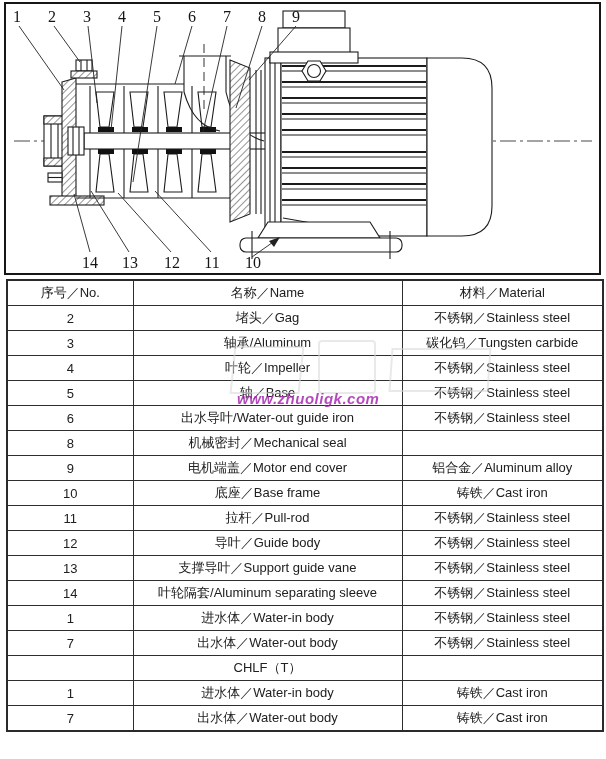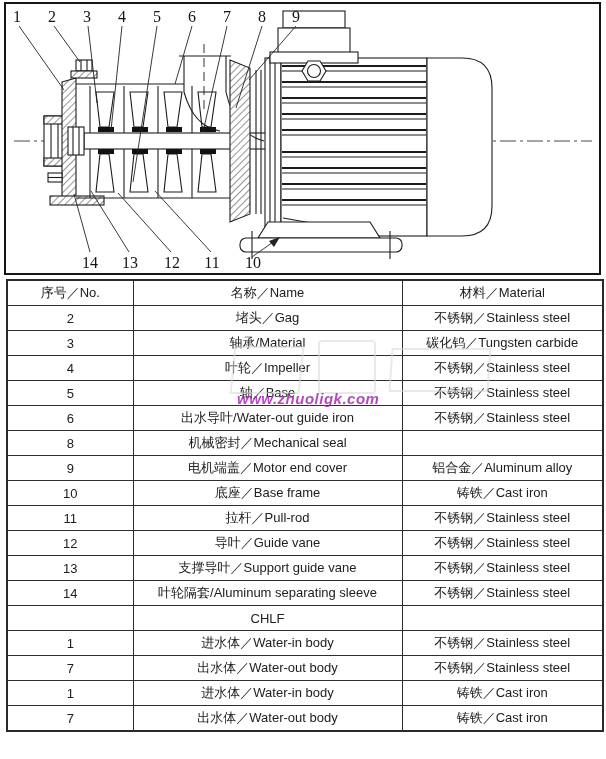--- a/index.html
+++ b/index.html
@@ -225,21 +225,21 @@
     </tr>
   </thead>
   <tbody>
       <tr>
         <td>2</td>
         <td>堵头／Gag</td>
         <td>不锈钢／Stainless steel</td>
       </tr>
       <tr>
         <td>3</td>
-        <td>轴承/Material</td>
+        <td>轴承/Aluminum</td>
         <td>碳化钨／Tungsten carbide</td>
       </tr>
       <tr>
         <td>4</td>
         <td>叶轮／Impeller</td>
         <td>不锈钢／Stainless steel</td>
       </tr>
       <tr>
         <td>5</td>
         <td>轴／Base</td>
@@ -265,47 +265,47 @@
         <td>底座／Base frame</td>
         <td>铸铁／Cast iron</td>
       </tr>
       <tr>
         <td>11</td>
         <td>拉杆／Pull-rod</td>
         <td>不锈钢／Stainless steel</td>
       </tr>
       <tr>
         <td>12</td>
-        <td>导叶／Guide vane</td>
+        <td>导叶／Guide body</td>
         <td>不锈钢／Stainless steel</td>
       </tr>
       <tr>
         <td>13</td>
         <td>支撑导叶／Support guide vane</td>
         <td>不锈钢／Stainless steel</td>
       </tr>
       <tr>
         <td>14</td>
         <td>叶轮隔套/Aluminum separating sleeve</td>
         <td>不锈钢／Stainless steel</td>
       </tr>
       <tr>
-        <td></td>
-        <td>CHLF</td>
-        <td></td>
-      </tr>
-      <tr>
         <td>1</td>
         <td>进水体／Water-in body</td>
         <td>不锈钢／Stainless steel</td>
       </tr>
       <tr>
         <td>7</td>
         <td>出水体／Water-out body</td>
         <td>不锈钢／Stainless steel</td>
+      </tr>
+      <tr>
+        <td></td>
+        <td>CHLF（T）</td>
+        <td></td>
       </tr>
       <tr>
         <td>1</td>
         <td>进水体／Water-in body</td>
         <td>铸铁／Cast iron</td>
       </tr>
       <tr>
         <td>7</td>
         <td>出水体／Water-out body</td>
         <td>铸铁／Cast iron</td>

